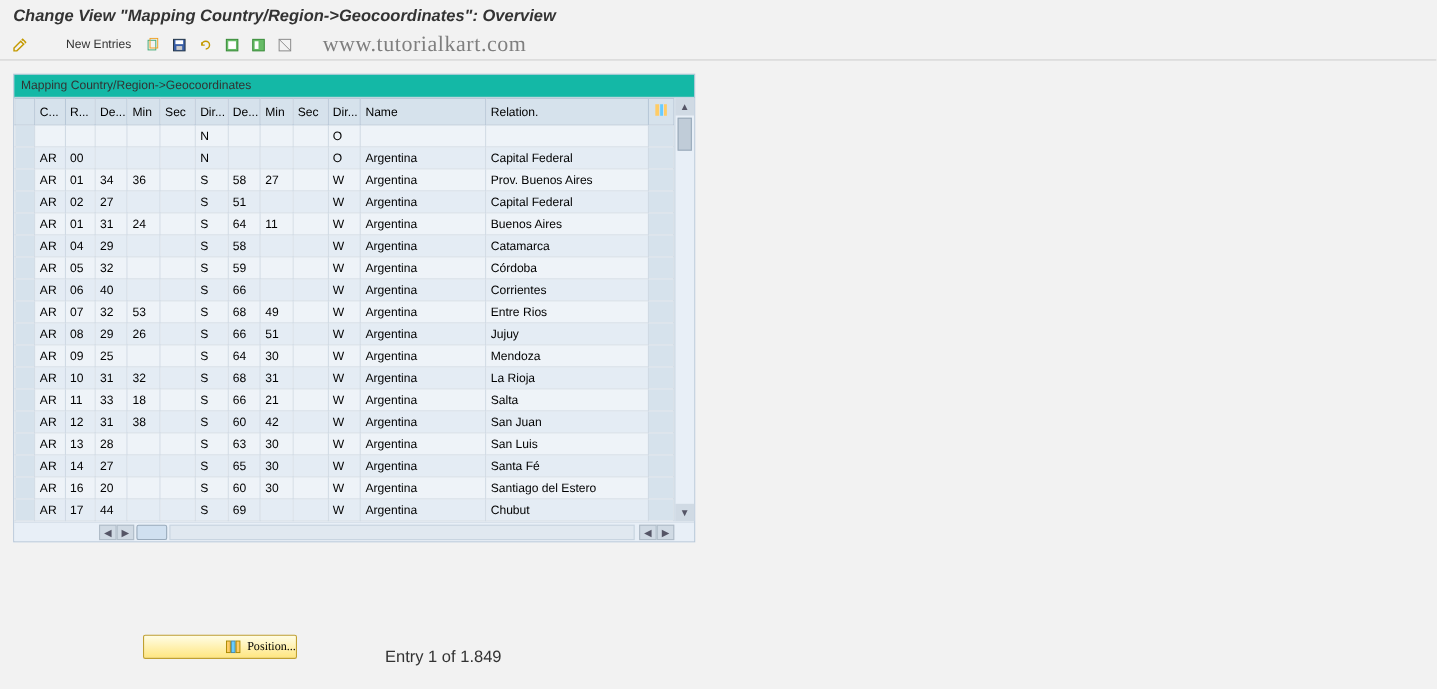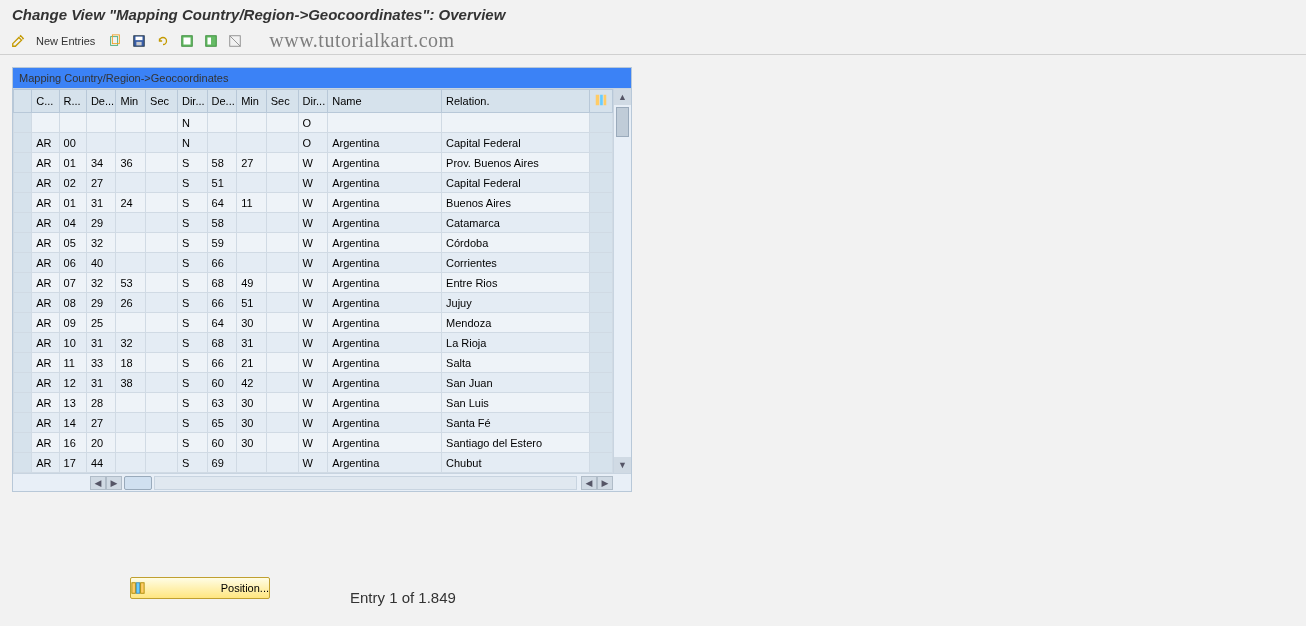--- a/index.html
+++ b/index.html
@@ -32,20 +32,21 @@
     display:flex; align-items:center; justify-content:center;
     color:#c49a00;
   }
   .toolbar .new-entries-btn {
     background: none;
     border: none;
     font-size: 11px;
     color: #333;
     padding: 2px 6px;
     cursor: pointer;
+    margin-left: 24px;
   }
   .toolbar .icon-btn {
     width: 20px; height: 20px;
     background: none;
     border: none;
     cursor: pointer;
     display:flex; align-items:center; justify-content:center;
     font-size: 13px;
   }
   .watermark {
@@ -59,21 +60,21 @@
   .panel {
     margin: 12px;
     width: 620px;
     border: 1px solid #b8c8d8;
     background: #e8eff7;
   }
   .panel-header {
     padding: 4px 6px;
     font-size: 11px;
     color: #333;
-    background: #3b82f6;
+    background: #14b8a6;
     border-bottom: 1px solid #c8d4e0;
   }
   .table-wrap {
     display: flex;
     background: #fff;
     position: relative;
   }
   .table-area {
     flex: 1;
     overflow: hidden;
@@ -180,24 +181,25 @@
     gap: 80px;
   }
   .position-btn {
     width: 140px;
     height: 22px;
     background: linear-gradient(#fffde5, #ffe680);
     border: 1px solid #c0a030;
     border-radius: 2px;
     display:flex;
     align-items:center;
-    justify-content:space-between;
+    justify-content:flex-end;
     gap:6px;
     cursor:pointer;
     font-size:11px;
+    font-family:Liberation Serif, serif;
   }
   .entry-label {
     font-size: 15px;
     color: #333;
     margin-top: 20px;
   }
   .col-C  { width: 24px; }
   .col-R  { width: 24px; }
   .col-De { width: 26px; }
   .col-Min{ width: 26px; }

